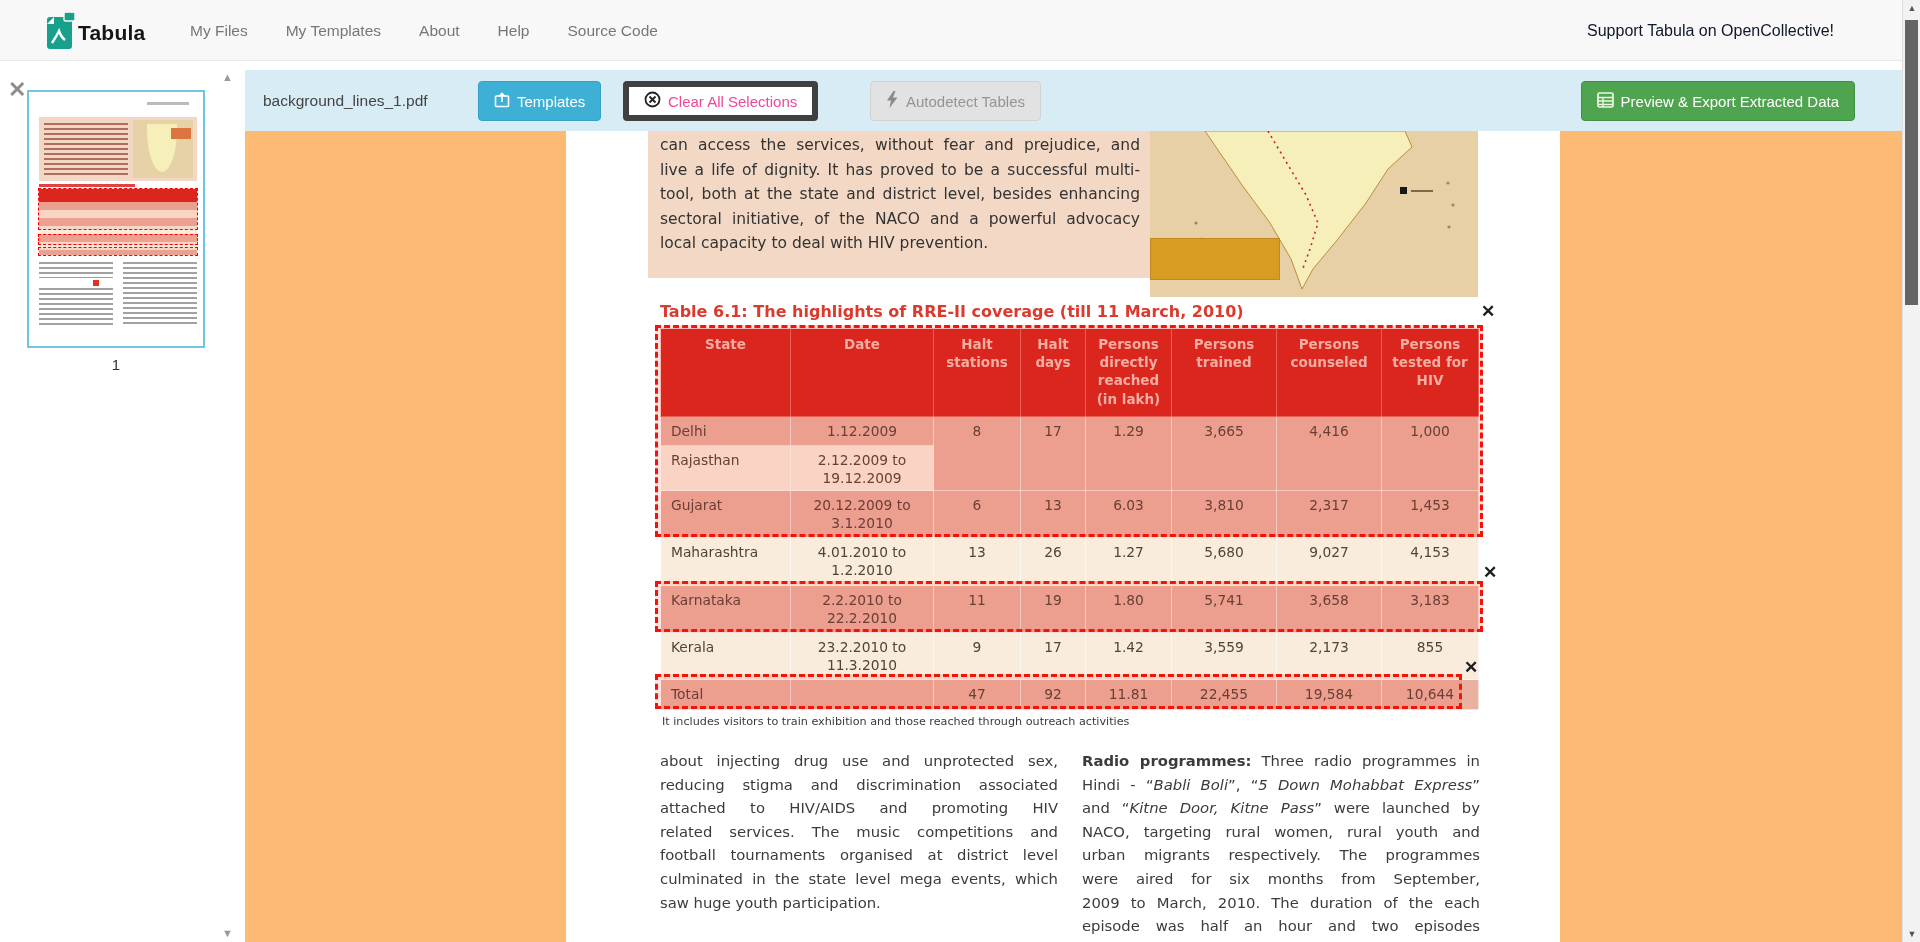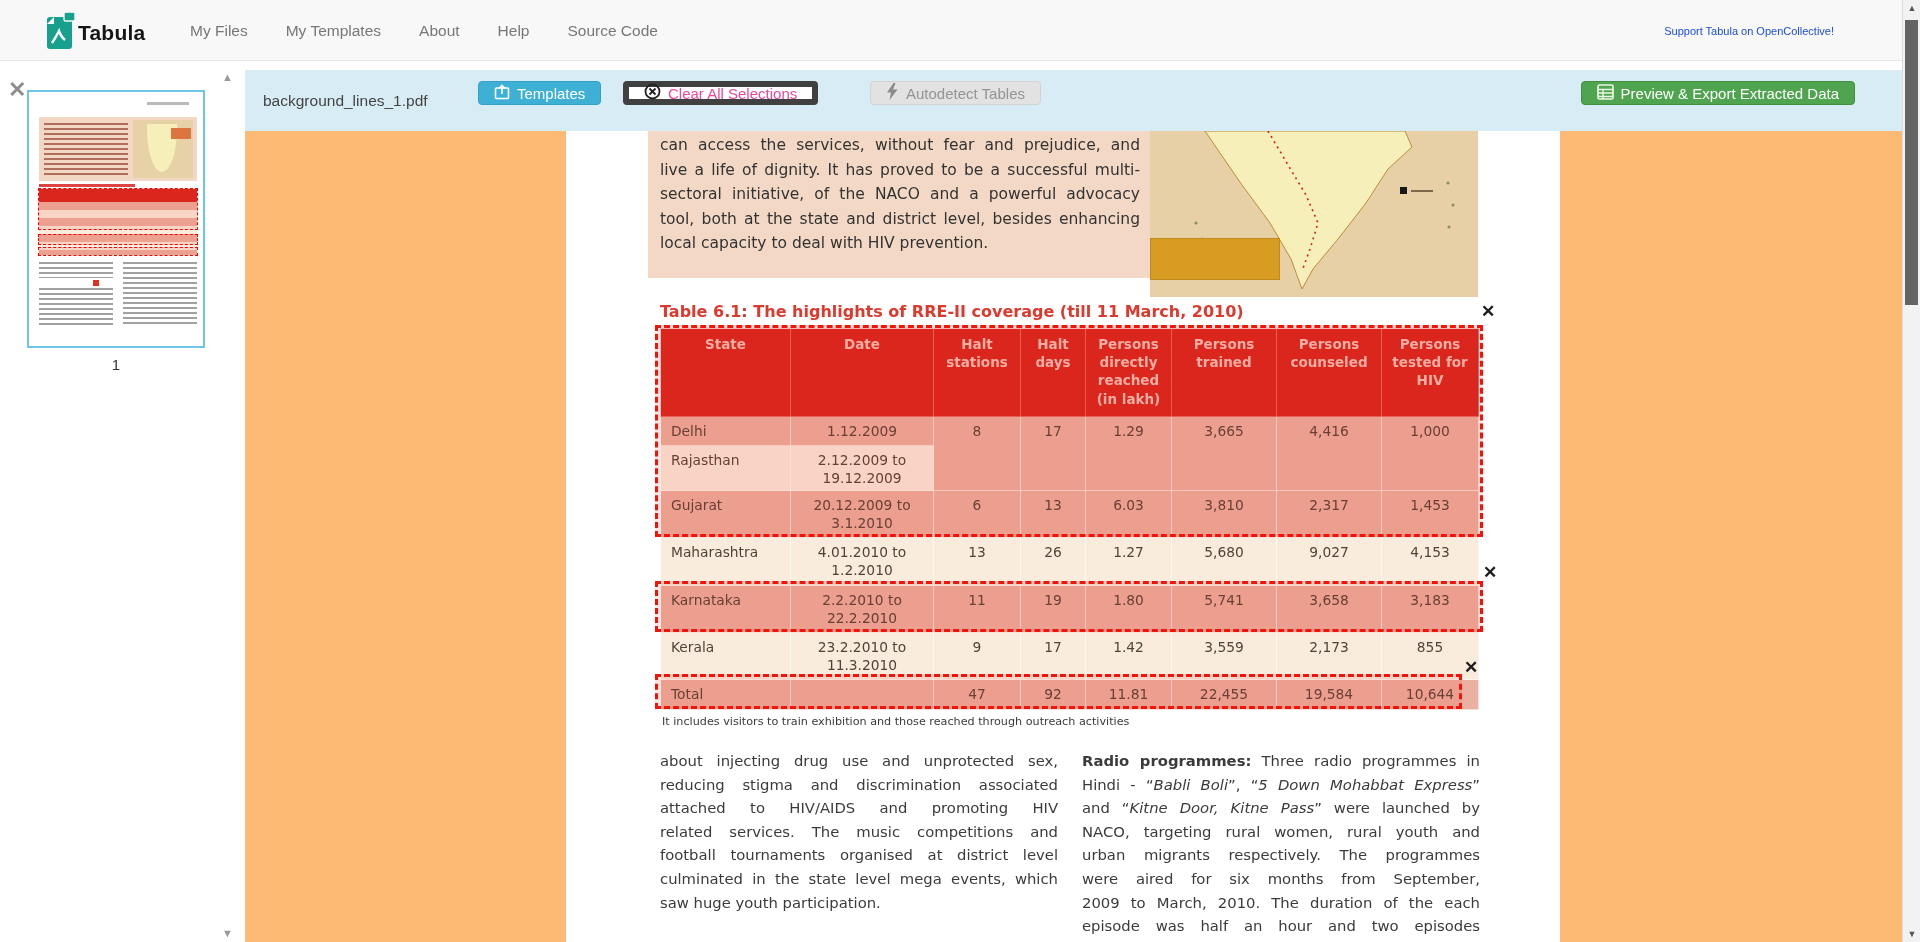--- a/index.html
+++ b/index.html
@@ -7,27 +7,27 @@
               font-family:"Liberation Sans", sans-serif; }
 
   
   #navbar { position:absolute; left:0; top:0; width:1920px; height:61px;
             background:#f8f8f8; border-bottom:1px solid #e7e7e7; }
   #brand { position:absolute; left:44px; top:10px; display:flex; align-items:center; }
   #brand-label { font-size:21px; font-weight:bold; color:#151515; letter-spacing:.2px; }
   #nav-items { position:absolute; left:190px; top:0; height:61px; display:flex; align-items:center; gap:38px; }
   .nav-item { font-size:15.5px; color:#777; cursor:pointer; }
   #nav-right { position:absolute; right:86px; top:0; height:61px; display:flex; align-items:center; }
-  #nav-right span { font-size:11px; color:#1d4ed8; cursor:pointer; }
+  #nav-right span { font-size:16px; color:#0f172a; cursor:pointer; }
 
   
   #toolbar { position:absolute; left:245px; top:70px; width:1657px; height:61px; background:#d8ecf6; }
   #filename { position:absolute; left:18px; top:0; height:61px; display:flex; align-items:center;
               font-size:15.5px; color:#444; }
-  .tb-btn { position:absolute; top:11px; height:24px; border-radius:4px; display:flex;
+  .tb-btn { position:absolute; top:11px; height:40px; border-radius:4px; display:flex;
             align-items:center; gap:7px; padding:0 15px; font-size:15px; cursor:pointer; }
   #btn-templates { left:233px; background:#3fb0d5; border:1px solid #34a2c6; color:#fff; }
   #btn-clear { left:378px; background:#fff; border:6px solid #404040; color:#ec4899; }
   #btn-autodetect { left:625px; background:#e2e2e2; border:1px solid #d2d2d2; color:#949494; cursor:default; }
   #btn-export { right:47px; background:#4fa44f; border:1px solid #418f41; color:#fff; }
 
   
   #sidebar { position:absolute; left:0; top:61px; width:245px; height:881px; background:#fff; }
   #sidebar-close { position:absolute; left:8px; top:16px; font-size:22px; font-weight:bold; color:#8d8d8d; cursor:pointer; }
   #thumb { position:absolute; left:27px; top:29px; width:178px; height:258px; background:#fff;
@@ -200,22 +200,22 @@
   <div class="mini-scroll" style="top:866px;">▼</div>
 </div>
 
 <div id="viewer">
   <div id="page">
 
     <div id="tanbox"></div>
     <div id="top-para">
         <div class="jline">can access the services, without fear and prejudice, and</div>
         <div class="jline">live a life of dignity. It has proved to be a successful multi-</div>
+        <div class="jline">tool, both at the state and district level, besides enhancing</div>
         <div class="jline">sectoral initiative, of the NACO and a powerful advocacy</div>
-        <div class="jline">tool, both at the state and district level, besides enhancing</div>
         <div class="jline lastline">local capacity to deal with HIV prevention.</div>
       </div>
 
     <div id="map">
       <svg width="328" height="166" viewBox="0 0 328 166">
         <polygon points="55,0 255,0 262,16 238,38 216,72 188,108 163,138 152,158 141,128 120,92 92,54 70,22" fill="#f6efba" stroke="#bb8c3c" stroke-width="1"></polygon>
         <polyline points="118,0 138,34 156,64 168,92 160,118 152,140" fill="none" stroke="#cc2222" stroke-width="1.6" stroke-dasharray="2,4"></polyline>
         <circle cx="46" cy="92" r="1.6" fill="#8d8d6a"></circle>
         <circle cx="52" cy="108" r="1.6" fill="#8d8d6a"></circle>
         <circle cx="298" cy="52" r="1.6" fill="#8d8d6a"></circle>

